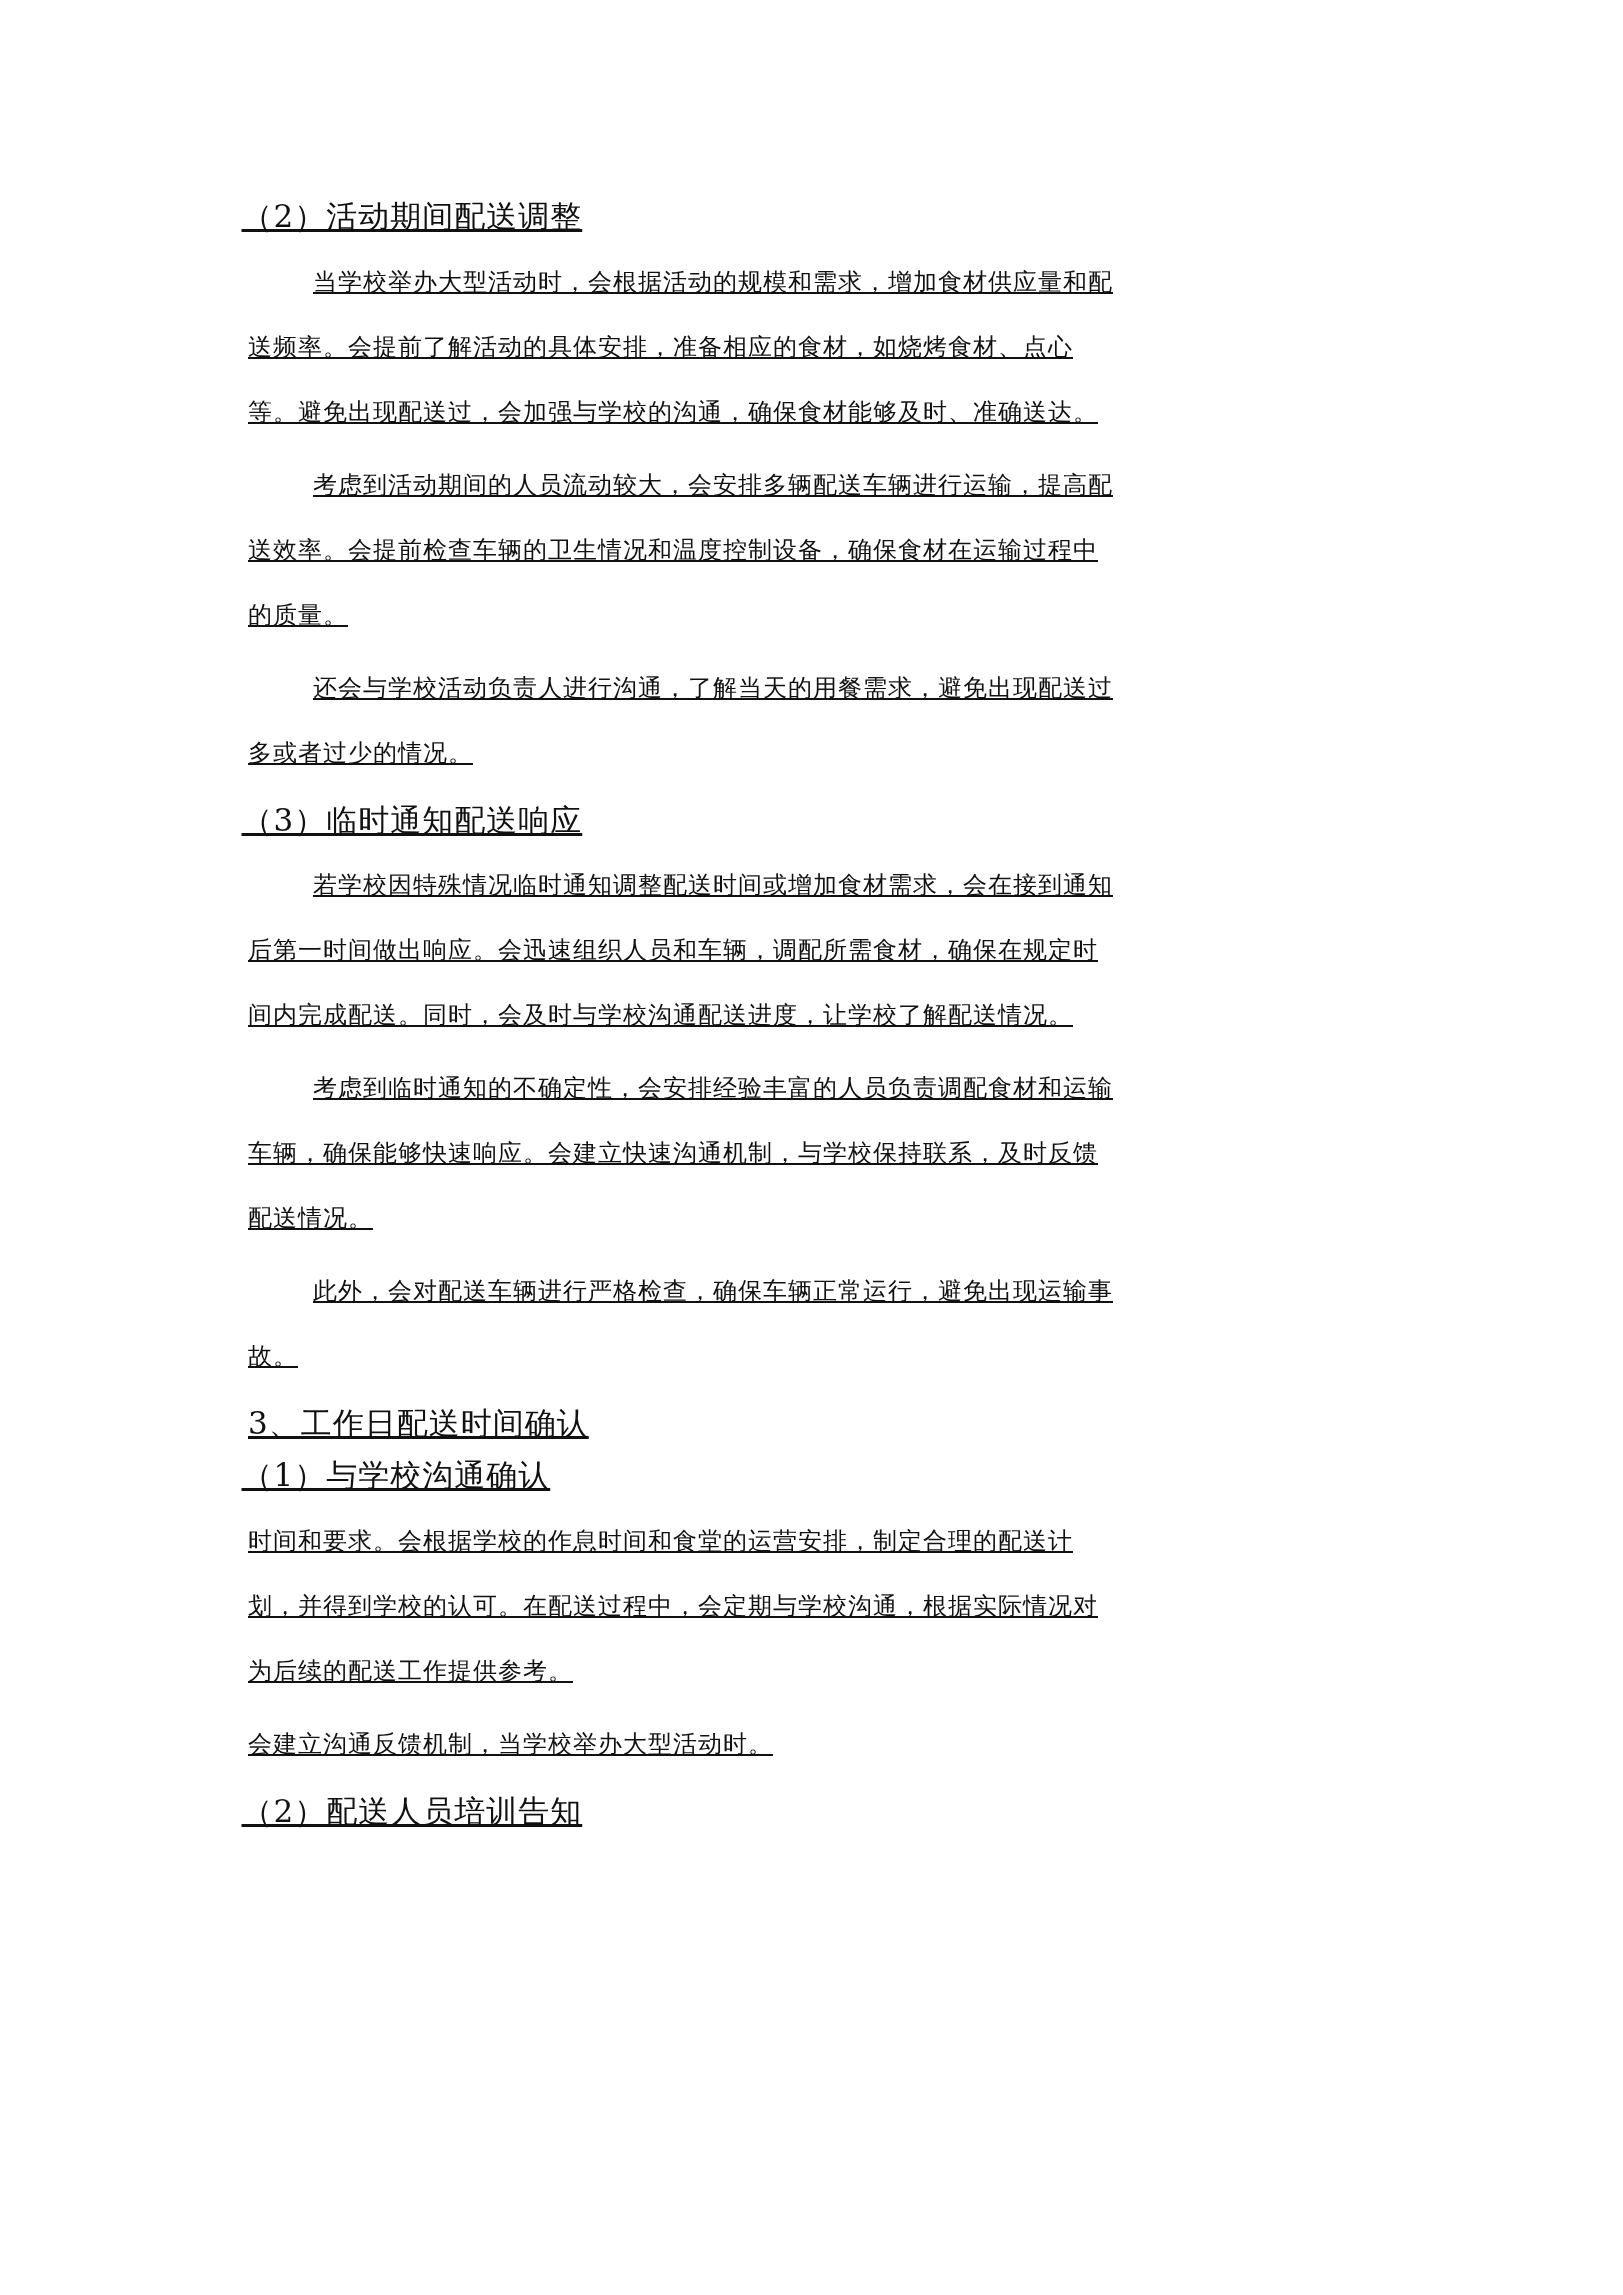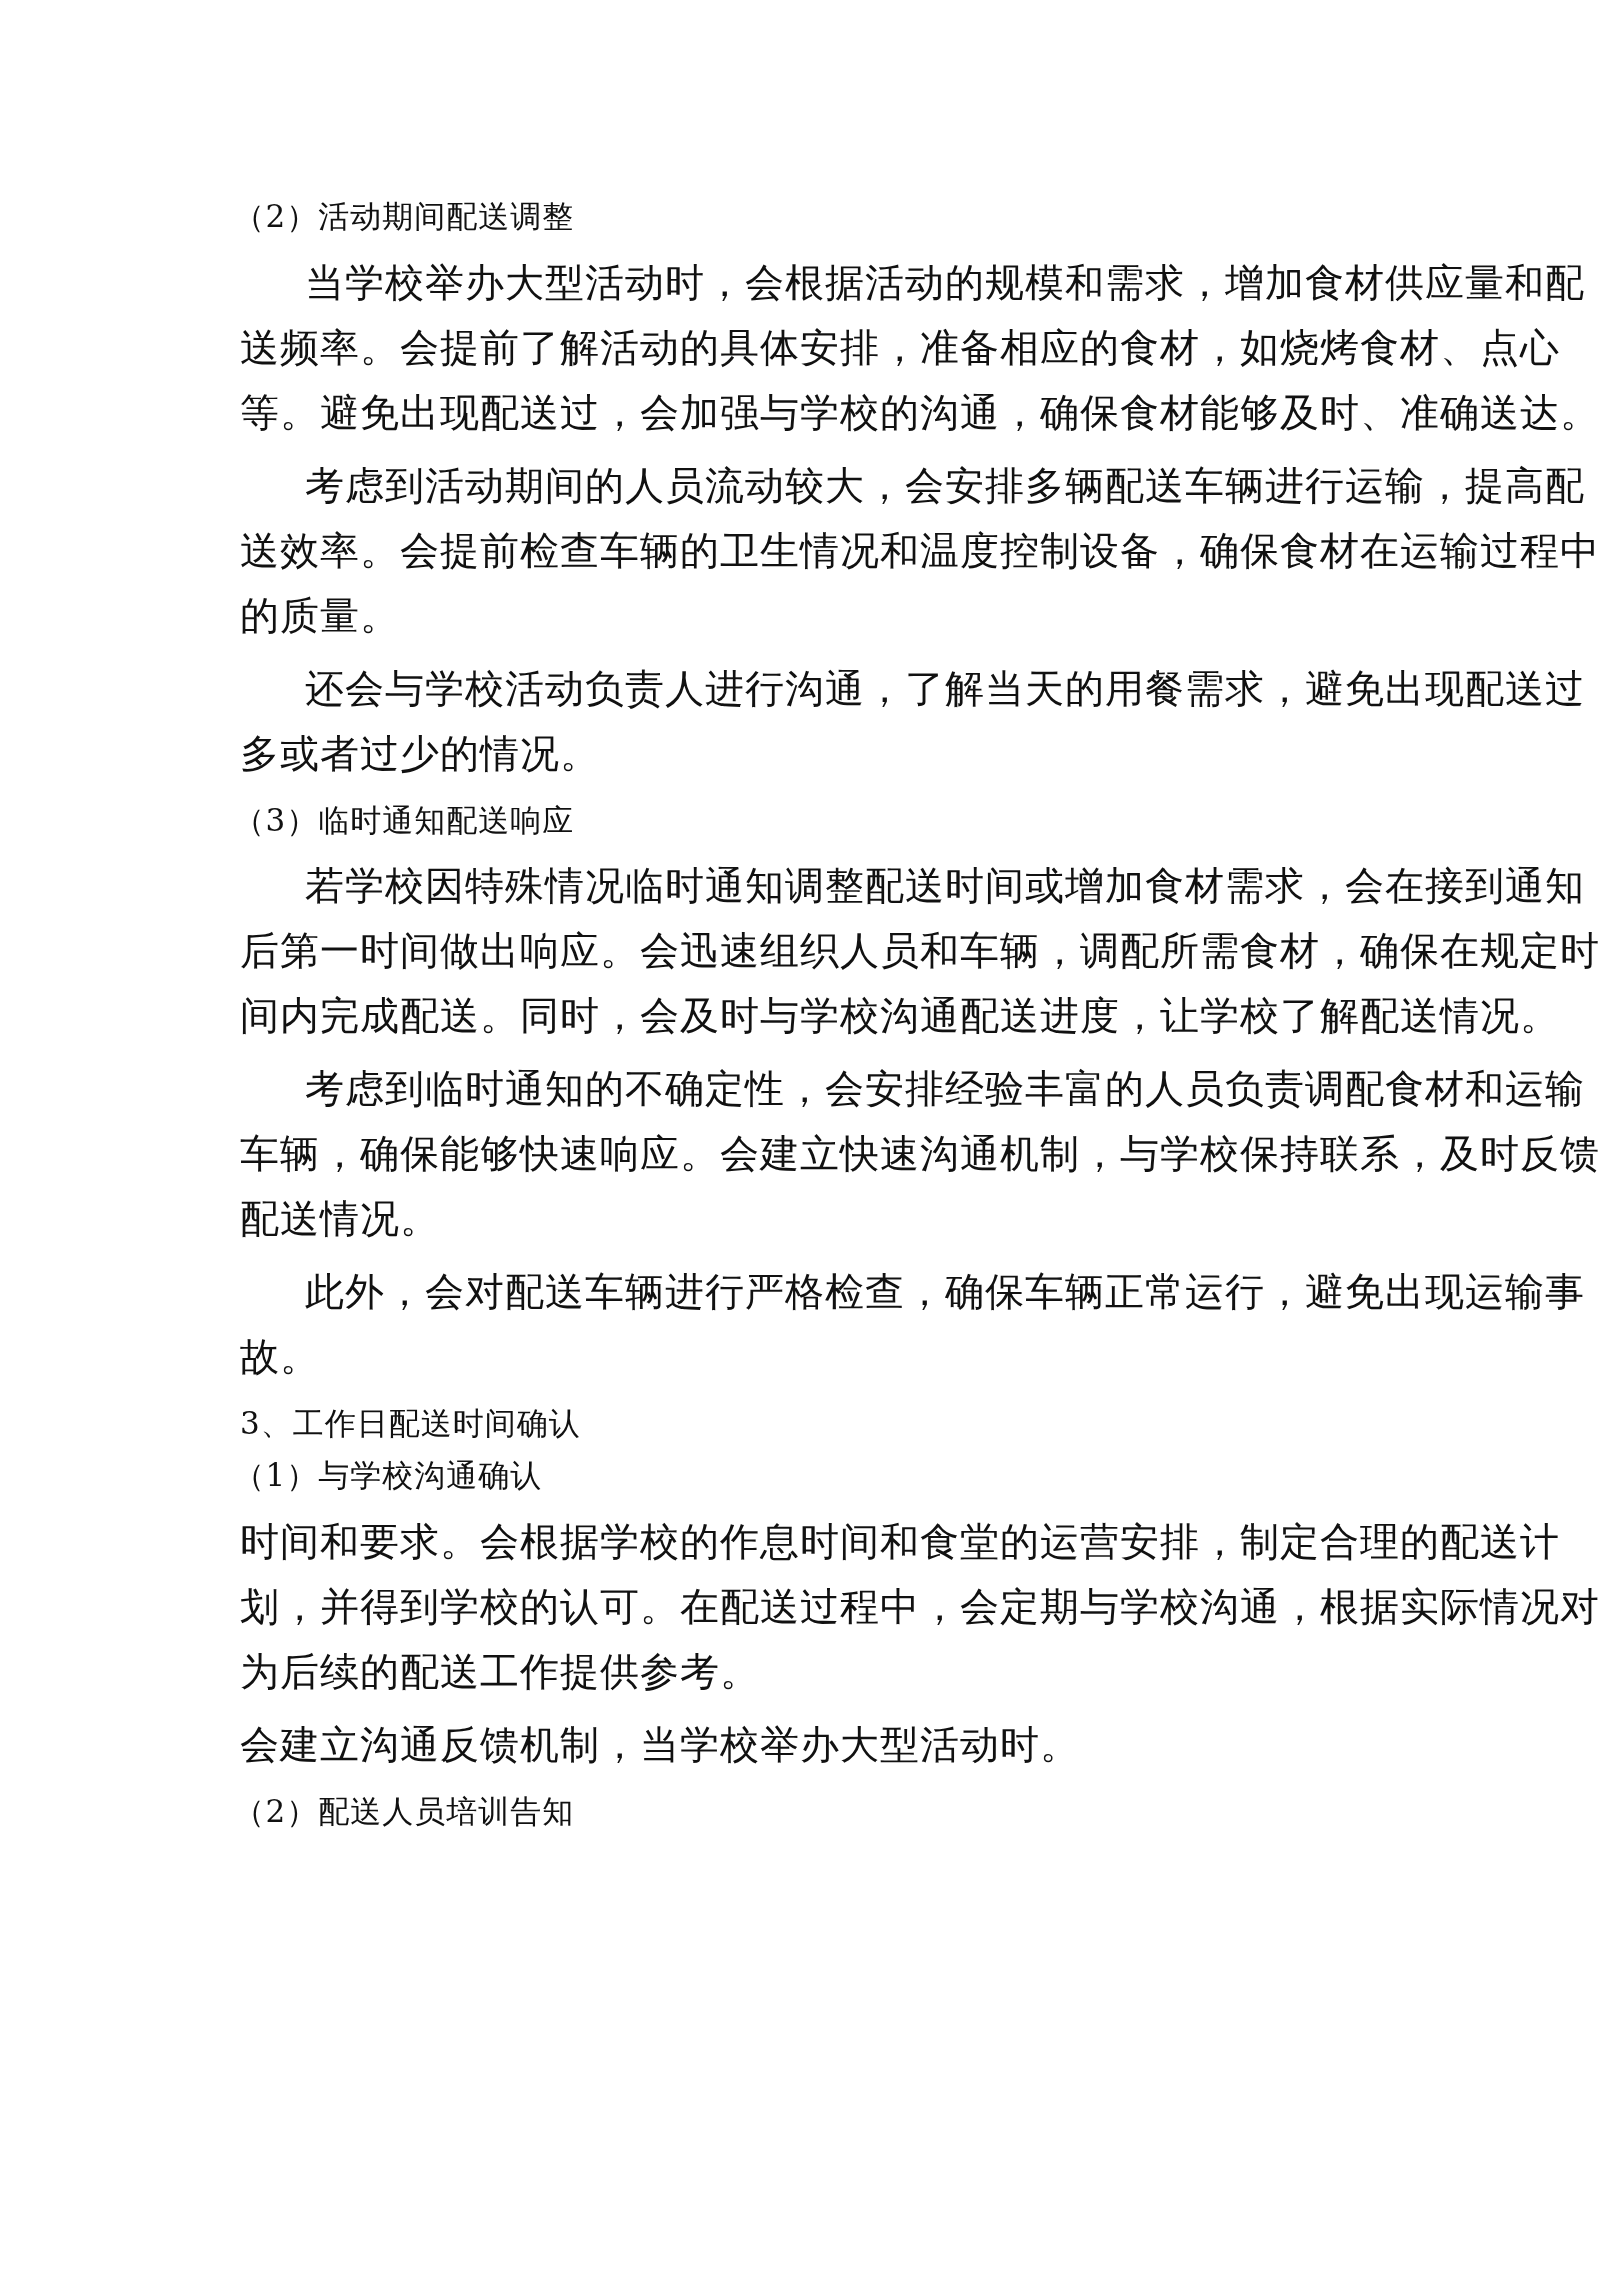--- a/index.html
+++ b/index.html
@@ -10,26 +10,27 @@
     body {
       width: 1623px;
       height: 2295px;
       position: relative;
       overflow: hidden;
       font-family: "DejaVu Serif", "Liberation Serif", serif;
       color: #111111;
     }
     .page {
       position: absolute;
-      left: 240px;
+      left: 248px;
       top: 190px;
       width: 1123px;
+      text-decoration: underline;
     }
     .line {
-      font-size: 39px;
+      font-size: 24px;
       line-height: 65px;
       white-space: nowrap;
       letter-spacing: 1px;
     }
     .heading {
       font-size: 31px;
       line-height: 52px;
       white-space: nowrap;
       letter-spacing: 1px;
     }

